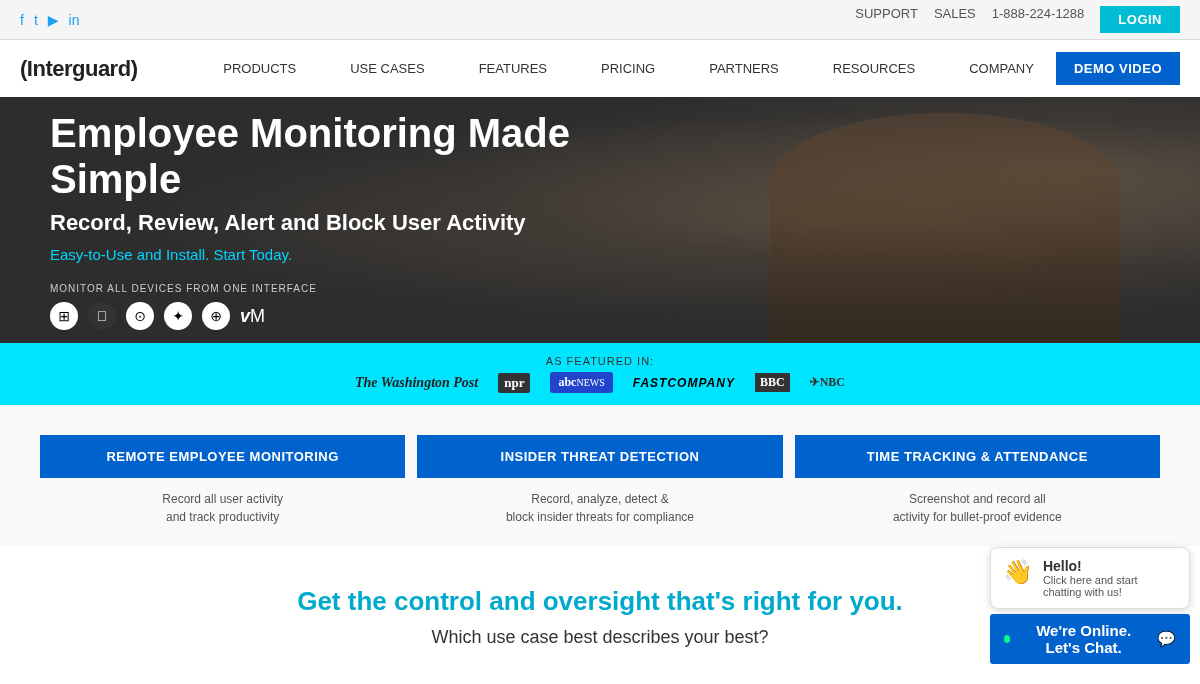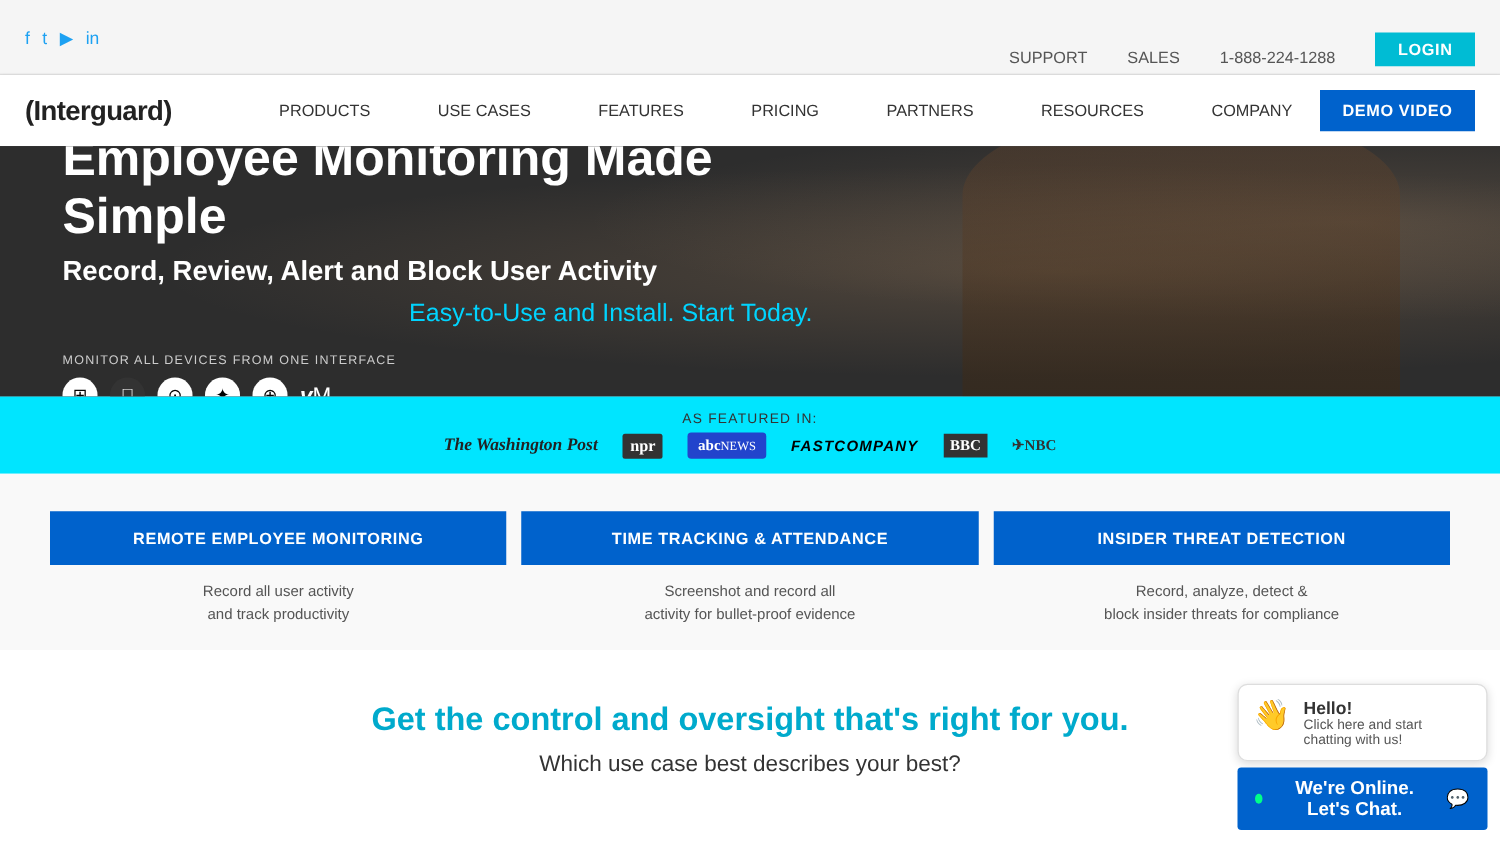--- a/index.html
+++ b/index.html
@@ -14,32 +14,31 @@
       align-items: center;
       border-bottom: 1px solid #e0e0e0;
     }
     .social-icons { display: flex; gap: 10px; align-items: center; }
     .social-icon {
       color: #1da1f2;
       font-size: 14px;
       text-decoration: none;
       cursor: pointer;
     }
-    .top-right { display: flex; align-items: flex-end; gap: 32px; font-size: 13px; color: #555; }
+    .top-right { display: flex; align-items: flex-start; gap: 16px; font-size: 13px; color: #555; }
     .top-right a { color: #555; text-decoration: none; }
     .login-btn {
       background: #00bcd4;
       color: white;
       padding: 6px 18px;
       border: none;
       font-size: 13px;
       font-weight: bold;
       cursor: pointer;
       letter-spacing: 0.5px;
-      margin-top: 20px;
     }
 
     
     .main-nav {
       background: white;
       padding: 12px 20px;
       display: flex;
       justify-content: space-between;
       align-items: center;
       box-shadow: 0 1px 4px rgba(0,0,0,0.08);
@@ -67,21 +66,21 @@
       font-size: 13px;
       font-weight: bold;
       cursor: pointer;
       letter-spacing: 0.5px;
     }
 
     
     .hero {
       position: relative;
       width: 100%;
-      height: 200px;
+      height: 246px;
       background: linear-gradient(rgba(30,30,30,0.72), rgba(30,30,30,0.72)),
                   linear-gradient(135deg, #2a2a2a 0%, #555 50%, #333 100%);
       display: flex;
       align-items: center;
       overflow: hidden;
     }
     
     .hero-bg {
       position: absolute; inset: 0;
       background:
@@ -111,25 +110,24 @@
       line-height: 1.15;
       margin-bottom: 8px;
     }
     .hero-subtitle {
       font-size: 22px;
       color: white;
       font-weight: bold;
       margin-bottom: 10px;
     }
     .hero-cta {
-      font-size: 20px;
+      font-size: 15px;
       color: #00d4ff;
       font-weight: 500;
       margin-bottom: 20px;
-      text-align: right;
     }
     .monitor-label {
       font-size: 10px;
       color: #ccc;
       letter-spacing: 1px;
       text-transform: uppercase;
       margin-bottom: 8px;
     }
     .device-icons { display: flex; gap: 10px; align-items: center; }
     .device-icon {
@@ -351,31 +349,31 @@
 
 <section class="features-section">
   <div class="feature-card">
     <button class="feature-btn">REMOTE EMPLOYEE MONITORING</button>
     <div class="feature-desc">
       <span>Record all user activity</span><br>
       <span>and track productivity</span>
     </div>
   </div>
   <div class="feature-card">
+    <button class="feature-btn">INSIDER THREAT DETECTION</button>
+    <div class="feature-desc">
+      <span>Record, analyze, detect &amp;</span><br>
+      <span>block insider threats for compliance</span>
+    </div>
+  </div>
+  <div class="feature-card">
     <button class="feature-btn">TIME TRACKING &amp; ATTENDANCE</button>
     <div class="feature-desc">
       <span>Screenshot and record all</span><br>
       <span>activity for bullet-proof evidence</span>
-    </div>
-  </div>
-  <div class="feature-card">
-    <button class="feature-btn">INSIDER THREAT DETECTION</button>
-    <div class="feature-desc">
-      <span>Record, analyze, detect &amp;</span><br>
-      <span>block insider threats for compliance</span>
     </div>
   </div>
 </section>
 
 <section class="lower-section">
   <div class="lower-title">Get the control and oversight that's right for you.</div>
   <div class="lower-subtitle">Which use case best describes your best?</div>
 </section>
 
 <div class="chat-widget">

